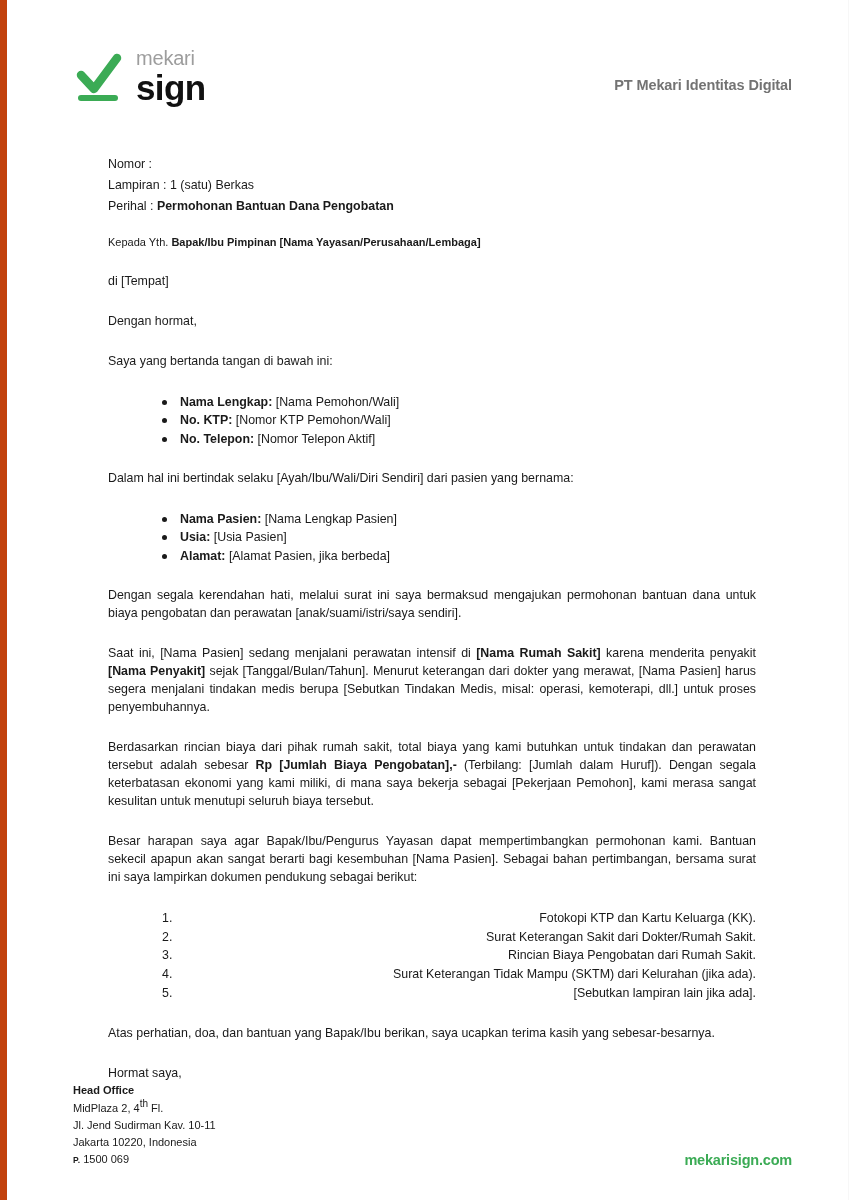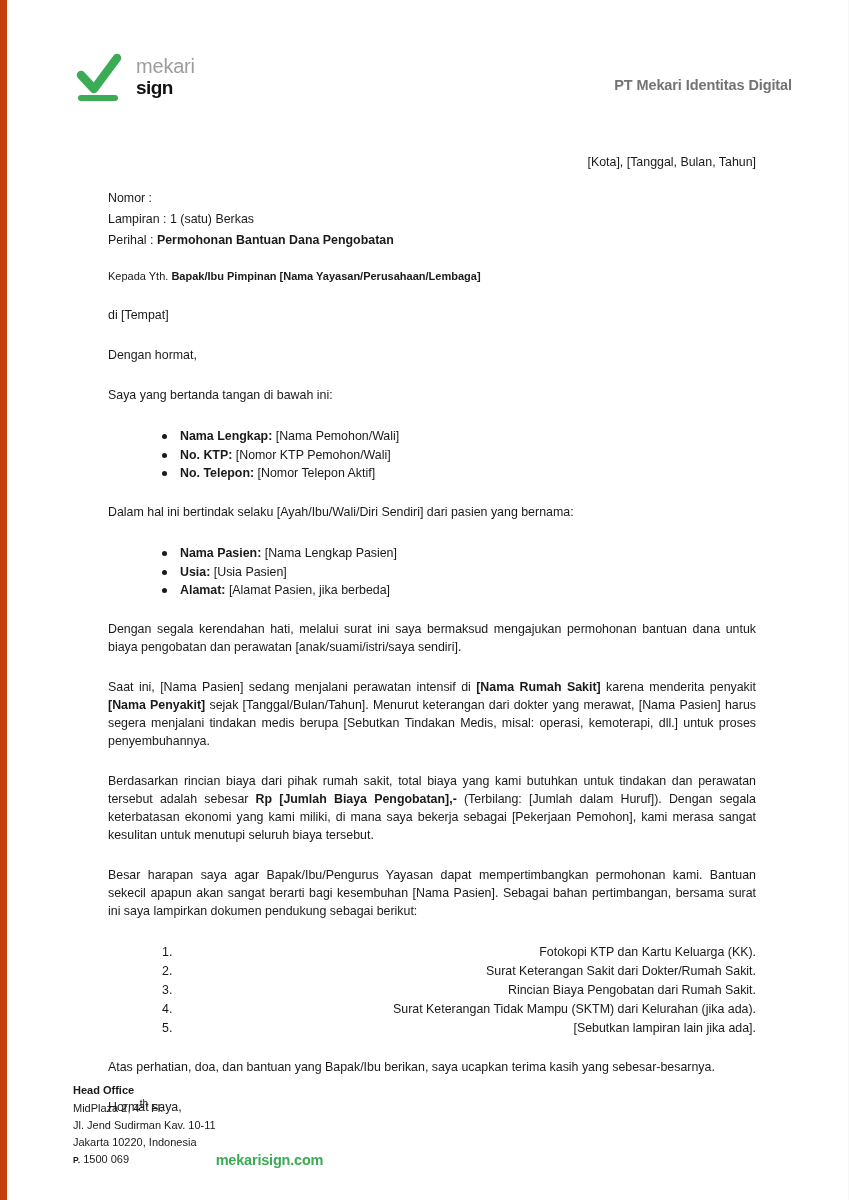--- a/index.html
+++ b/index.html
@@ -52,21 +52,21 @@
     padding-bottom: 2px;
   }
   .brand-top {
     font-size: 20px;
     color: #9d9d9d;
     letter-spacing: -0.2px;
     font-weight: 400;
     margin-bottom: 2px;
   }
   .brand-bottom {
-    font-size: 19px;
+    font-size: 35px;
     color: #111111;
     font-weight: 700;
     letter-spacing: -0.6px;
   }
   .company-name {
     font-size: 14.5px;
     font-weight: 700;
     color: #737373;
     letter-spacing: -0.1px;
     white-space: nowrap;
@@ -161,20 +161,21 @@
   }
 
   
   .doc-footer {
     position: absolute;
     left: 66px;
     right: 56px;
     bottom: 32px;
     display: flex;
     align-items: flex-end;
+    justify-content: space-between;
   }
   .addr {
     font-size: 11px;
     line-height: 1.52;
     color: #1a1a1a;
   }
   .addr .addr-title {
     font-weight: 700;
     font-size: 11px;
     margin-bottom: 1px;
@@ -217,21 +218,20 @@
         <span class="brand-top">mekari</span>
         <span class="brand-bottom">sign</span>
       </span>
     </div>
 
     <div class="company-name">PT Mekari Identitas Digital</div>
   </div>
 
   <div class="doc-body">
 
-    <p class="dateline">[Kota], [Tanggal, Bulan, Tahun]</p>
 
     <div class="meta-block">
       <p class="meta-line">
         <span>Nomor :</span>
       </p>
       <p class="meta-line">
         <span>Lampiran : </span><span>1 (satu) Berkas</span>
       </p>
       <p class="meta-line">
         <span>Perihal : </span><b>Permohonan Bantuan Dana Pengobatan</b>

